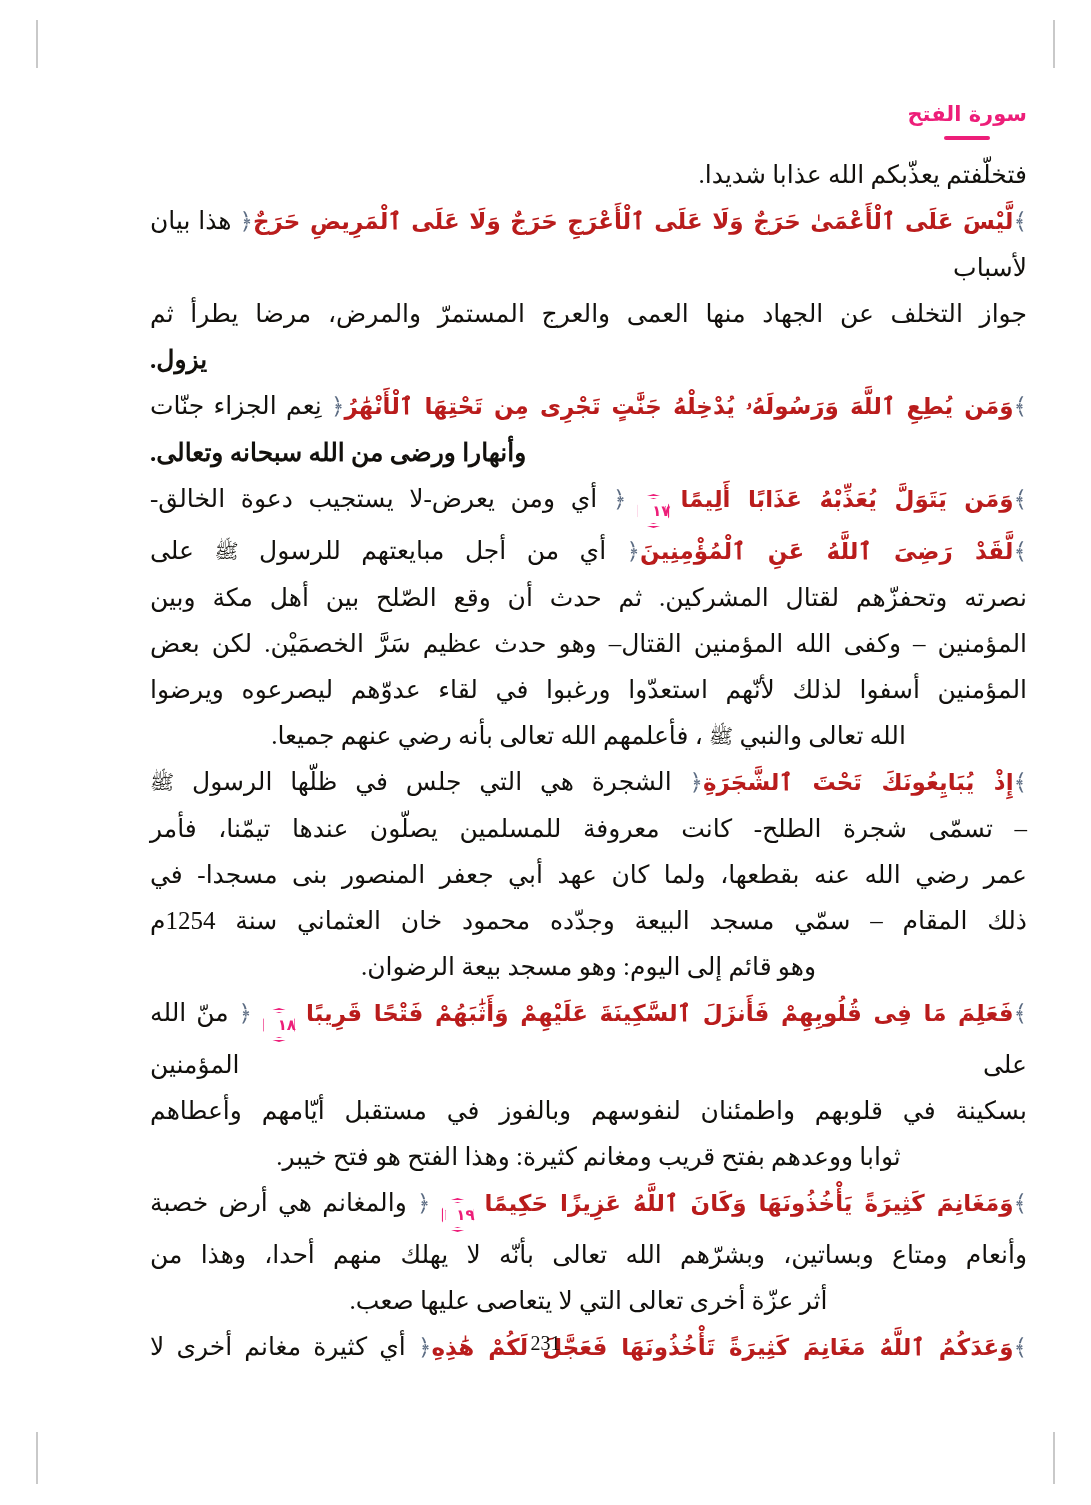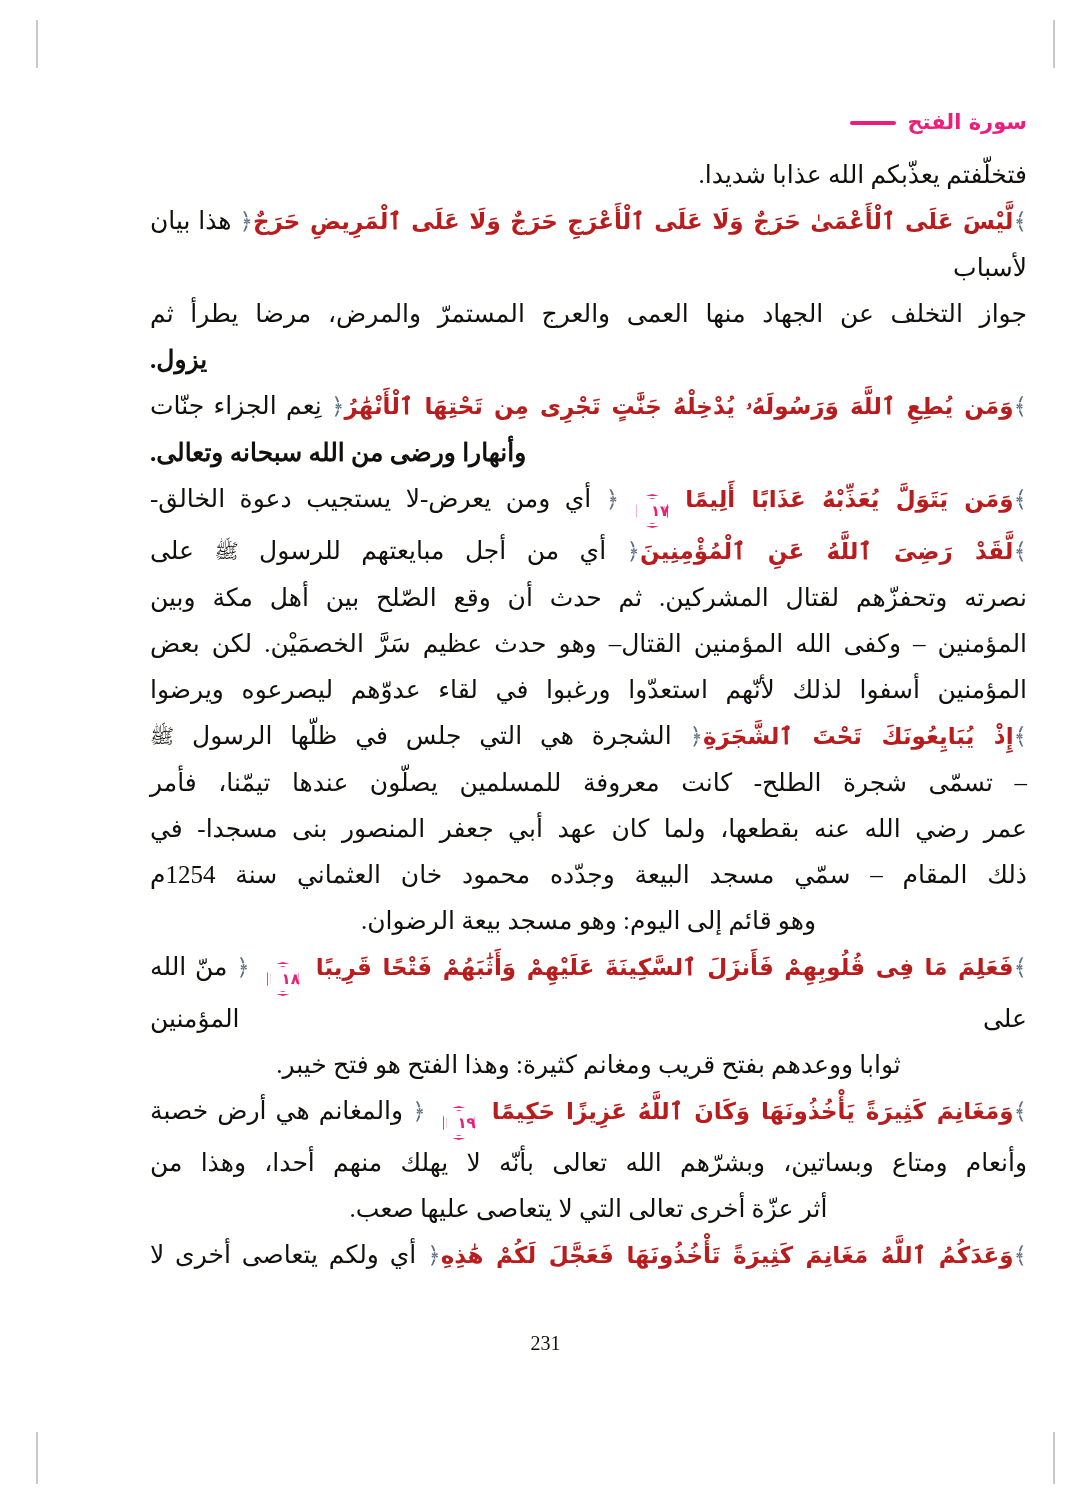--- a/index.html
+++ b/index.html
@@ -25,24 +25,24 @@
     background: #c9c9c9;
   }
   .edge-left-top   { left: 36px;  top: 20px;   width: 2px; height: 48px; }
   .edge-left-bot   { left: 36px;  top: 1432px; width: 2px; height: 52px; }
   .edge-right-top  { right: 36px; top: 20px;   width: 2px; height: 48px; }
   .edge-right-bot  { right: 36px; top: 1432px; width: 2px; height: 52px; }
 
   
   .running-header {
     position: absolute;
-    top: 112px;
+    top: 104px;
     right: 64px;
     display: flex;
-    flex-direction: row;
+    flex-direction: column;
     align-items: center;
     gap: 11px;
     direction: rtl;
   }
   .running-header .surah-name {
     color: #ED1E79;
     font-size: 21px;
     font-weight: 700;
     letter-spacing: 0px;
     font-family: "DejaVu Sans", "Liberation Sans", sans-serif;
@@ -103,21 +103,21 @@
     position: relative;
     color: #ED1E79;
     font-family: "DejaVu Sans", "Liberation Sans", sans-serif;
     font-size: 15px;
     font-weight: 700;
     width: 34px;
     height: 34px;
     line-height: 34px;
     text-align: center;
     vertical-align: -9px;
-    margin: 0 16px;
+    margin: 0 10px;
   }
   .ayah-num .ring {
     position: absolute;
     inset: 0;
     border: 2.4px solid #ED1E79;
     box-sizing: border-box;
     
     clip-path: polygon(
       50% 0%, 79% 9%, 96% 32%, 96% 68%, 79% 91%,
       50% 100%, 21% 91%, 4% 68%, 4% 32%, 21% 9%);
@@ -209,20 +209,25 @@
     </p>
     <p class="line justify">
       <span>نصرته وتحفزّهم لقتال المشركين. ثم حدث أن وقع الصّلح بين أهل مكة وبين</span>
     </p>
     <p class="line justify">
       <span>المؤمنين – وكفى الله المؤمنين القتال– وهو حدث عظيم سَرَّ الخصمَيْن. لكن بعض</span>
     </p>
     <p class="line justify">
       <span>المؤمنين أسفوا لذلك لأنّهم استعدّوا ورغبوا في لقاء عدوّهم ليصرعوه ويرضوا</span>
     </p>
+    <p class="line center">
+      <span>الله تعالى والنبي</span>
+      <span class="salawat">ﷺ</span>
+      <span>، فأعلمهم الله تعالى بأنه رضي عنهم جميعا.</span>
+    </p>
 
     <p class="line justify">
       <span class="brk">﴾</span><span class="ayah">إِذْ يُبَايِعُونَكَ تَحْتَ ٱلشَّجَرَةِ</span><span class="brk">﴿</span>
       <span>الشجرة هي التي جلس في ظلّها الرسول</span>
       <span class="salawat">ﷺ</span>
     </p>
     <p class="line justify">
       <span>– تسمّى شجرة الطلح- كانت معروفة للمسلمين يصلّون عندها تيمّنا، فأمر</span>
     </p>
     <p class="line justify">
@@ -232,37 +237,40 @@
       <span>ذلك المقام – سمّي مسجد البيعة وجدّده محمود خان العثماني سنة 1254م</span>
     </p>
     <p class="line center">
       <span>وهو قائم إلى اليوم: وهو مسجد بيعة الرضوان.</span>
     </p>
 
     <p class="line justify">
       <span class="brk">﴾</span><span class="ayah">فَعَلِمَ مَا فِى قُلُوبِهِمْ فَأَنزَلَ ٱلسَّكِينَةَ عَلَيْهِمْ وَأَثَٰبَهُمْ فَتْحًا قَرِيبًا</span><span class="ayah-num"><span class="ring"></span><span class="ring2"></span><span class="num">١٨</span></span><span class="brk">﴿</span>
       <span>منّ الله على المؤمنين</span>
     </p>
+    <p class="line justify">
+      <span>بسكينة في قلوبهم واطمئنان لنفوسهم وبالفوز في مستقبل أيّامهم وأعطاهم</span>
+    </p>
     <p class="line center">
       <span>ثوابا ووعدهم بفتح قريب ومغانم كثيرة: وهذا الفتح هو فتح خيبر.</span>
     </p>
 
     <p class="line justify">
       <span class="brk">﴾</span><span class="ayah">وَمَغَانِمَ كَثِيرَةً يَأْخُذُونَهَا وَكَانَ ٱللَّهُ عَزِيزًا حَكِيمًا</span><span class="ayah-num"><span class="ring"></span><span class="ring2"></span><span class="num">١٩</span></span><span class="brk">﴿</span>
       <span>والمغانم هي أرض خصبة</span>
     </p>
     <p class="line justify">
       <span>وأنعام ومتاع وبساتين، وبشرّهم الله تعالى بأنّه لا يهلك منهم أحدا، وهذا من</span>
     </p>
     <p class="line center">
       <span>أثر عزّة أخرى تعالى التي لا يتعاصى عليها صعب.</span>
     </p>
 
     <p class="line justify">
       <span class="brk">﴾</span><span class="ayah">وَعَدَكُمُ ٱللَّهُ مَغَانِمَ كَثِيرَةً تَأْخُذُونَهَا فَعَجَّلَ لَكُمْ هَٰذِهِ</span><span class="brk">﴿</span>
-      <span>أي ولكم يتعاصى أخرى لا</span>
+      <span>أي كثيرة مغانم أخرى لا</span>
     </p>
 
   </div>
 
   <div class="pageno">231</div>
 
 </div>
 
 </body></html>

